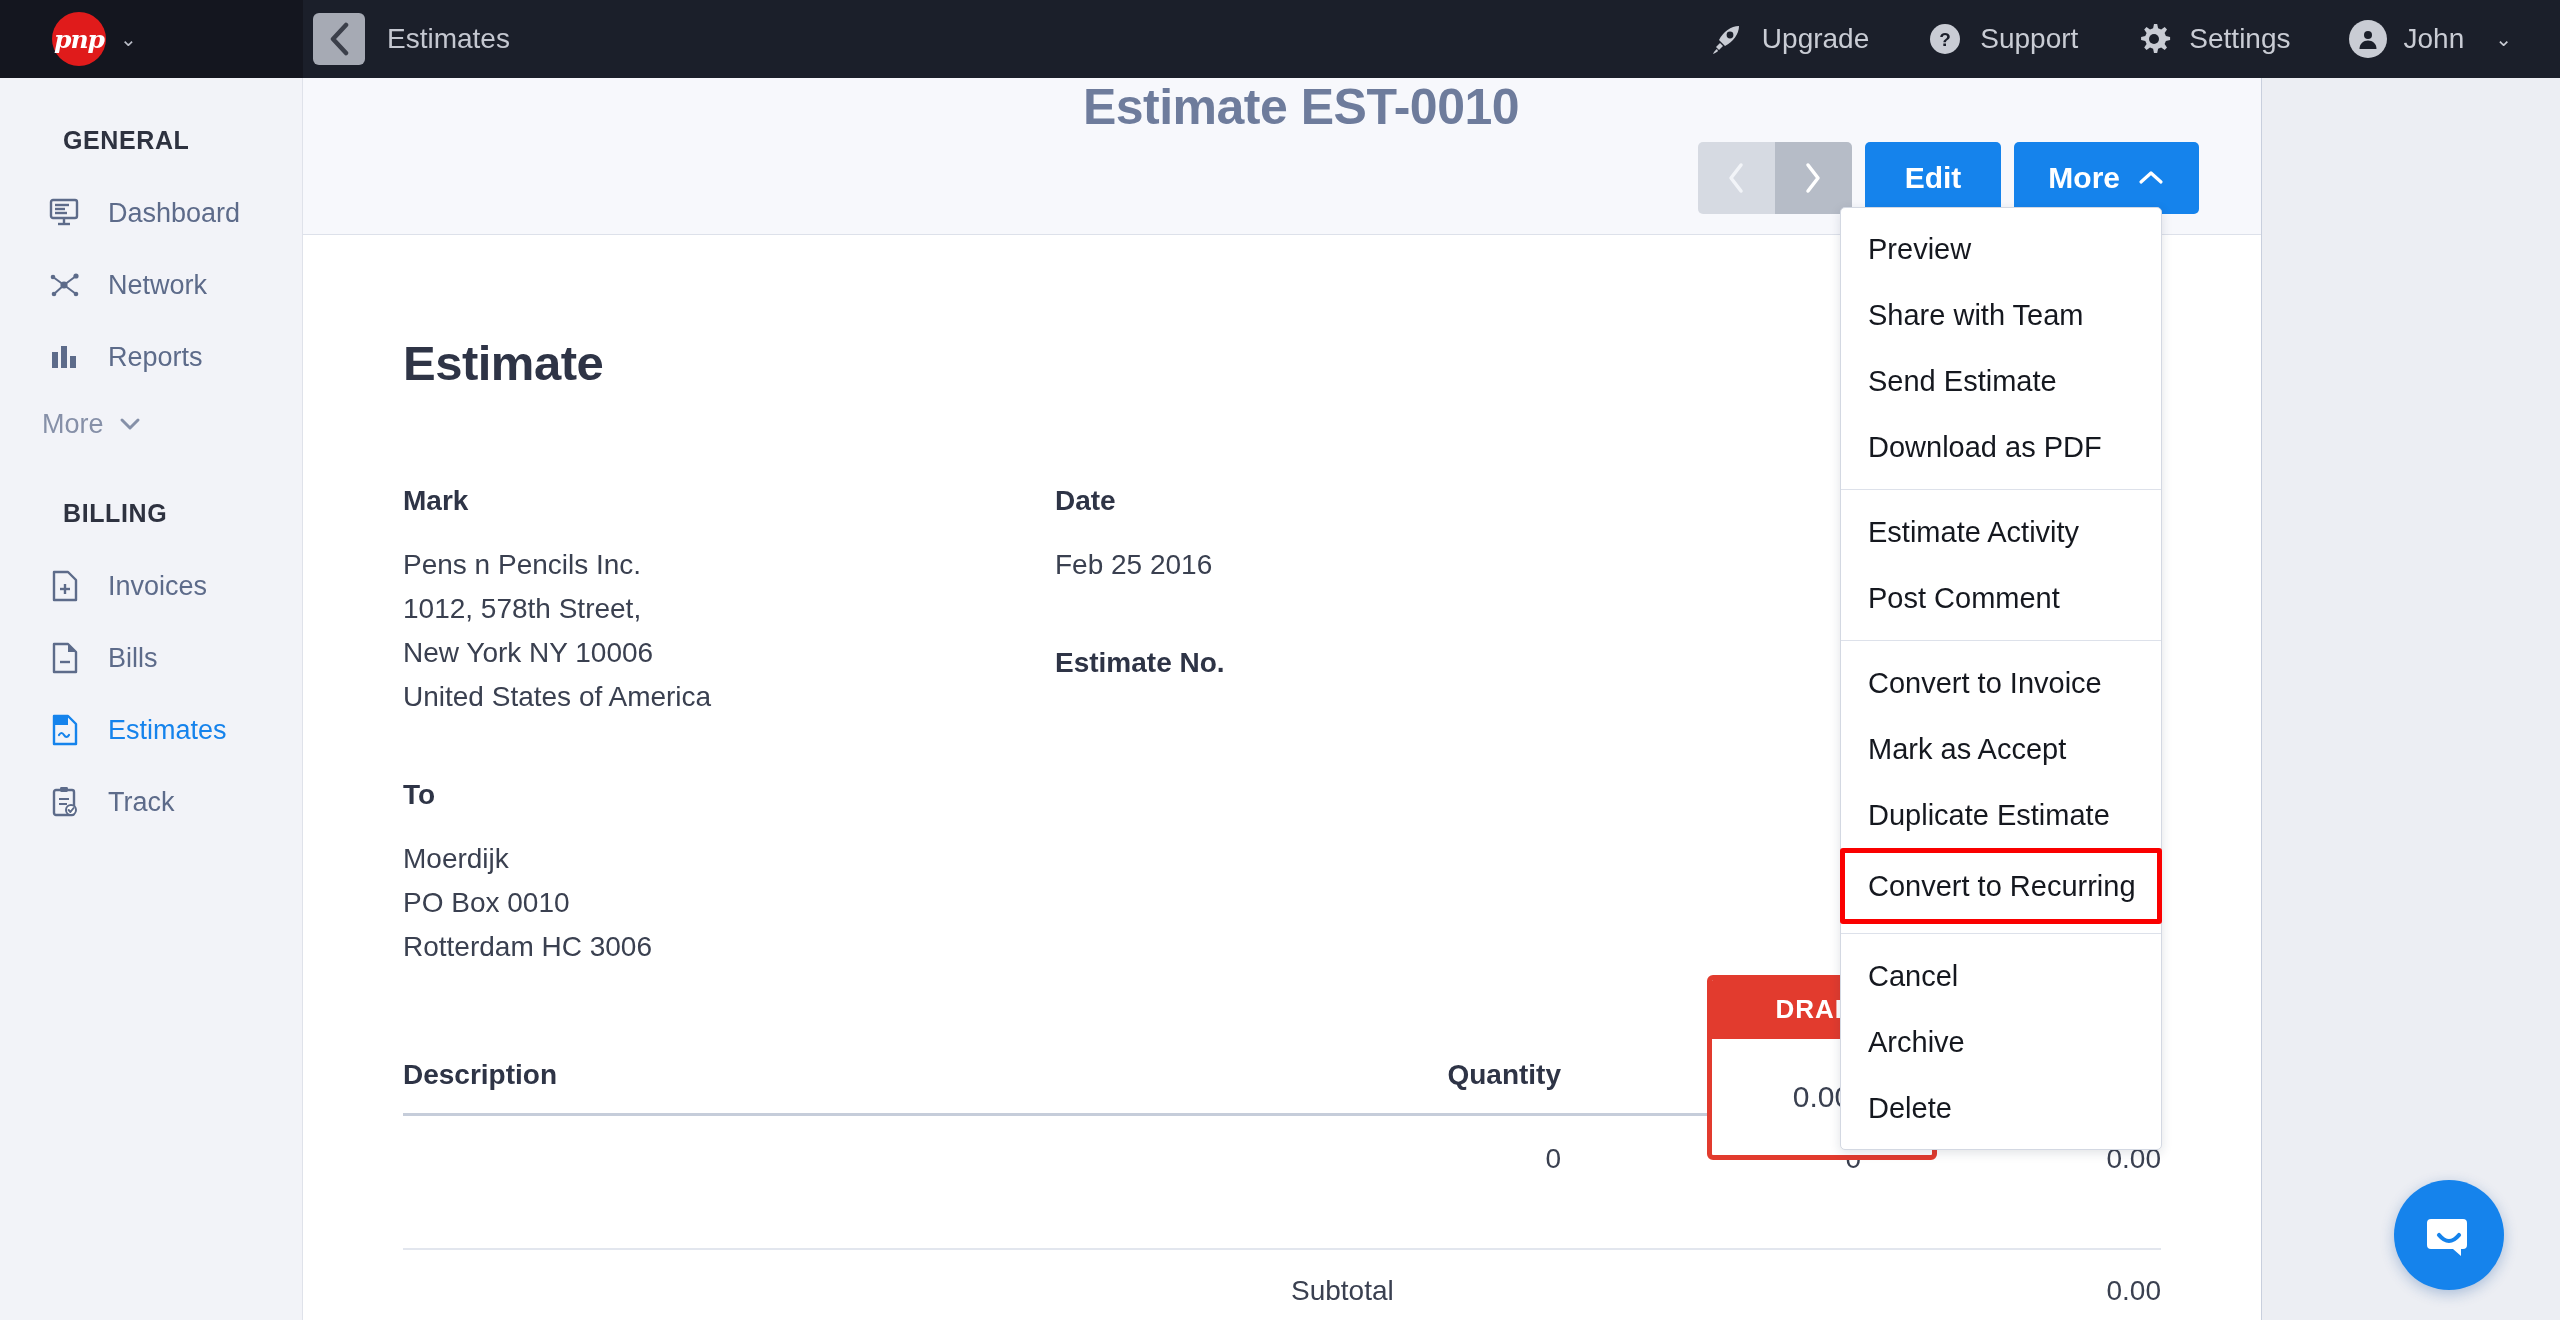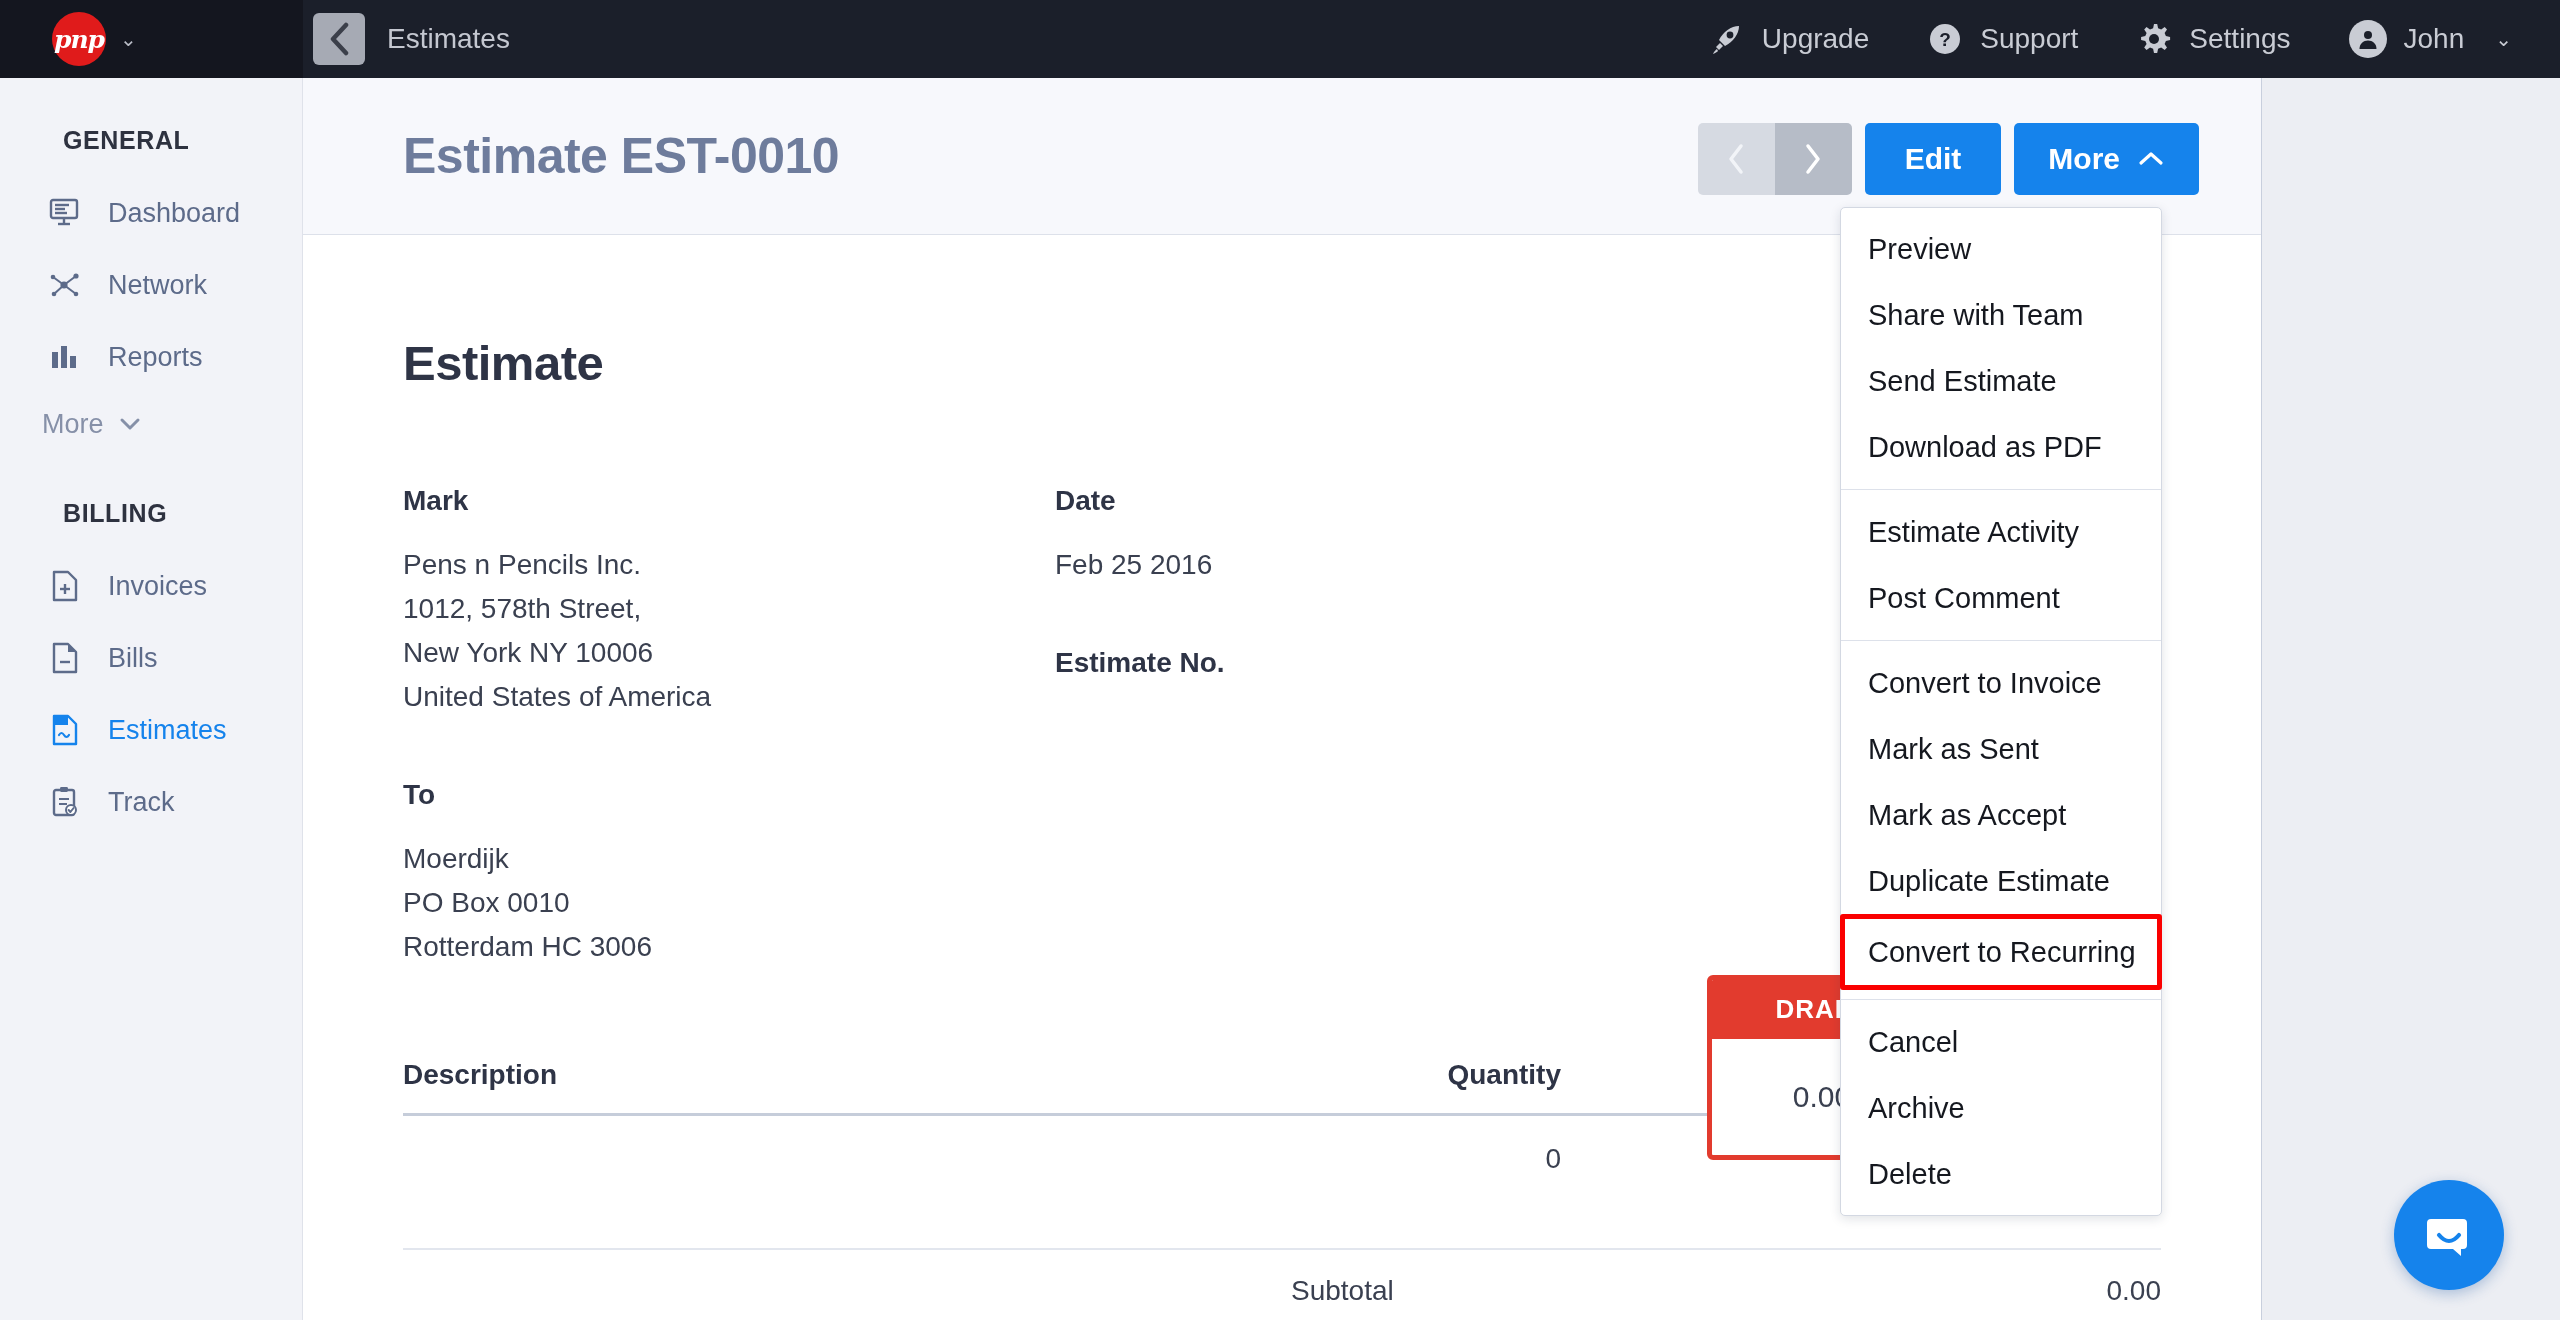--- a/index.html
+++ b/index.html
@@ -90,20 +90,21 @@
     width: 1959px; height: 1242px;
     background: #ffffff;
     border-right: 1px solid #c8cfdd;
   }
   .panel-head {
     height: 157px; background: #f7f8fc;
     border-bottom: 1px solid #dde1ea;
     display: flex; align-items: center;
     padding: 0 62px 0 100px;
     position: relative;
+    flex-direction: column;
   }
   .page-title {
     color: #6e7c9c; font-size: 50px; font-weight: bold;
     letter-spacing: -0.5px;
   }
   .head-actions { margin-left: auto; display: flex; align-items: flex-end; margin-top: 6px; }
   .nav-arrow {
     width: 77px; height: 72px;
     display: flex; align-items: center; justify-content: center;
     cursor: pointer;
@@ -483,21 +484,20 @@
   <div class="mi">Download as PDF</div>
 
   <div class="msep"></div>
 
   <div class="mi">Estimate Activity</div>
   <div class="mi">Post Comment</div>
 
   <div class="msep"></div>
 
   <div class="mi">Convert to Invoice</div>
-  <div class="mi">Mark as Sent</div>
   <div class="mi">Mark as Accept</div>
   <div class="mi">Duplicate Estimate</div>
   <div class="mi mi-highlight">Convert to Recurring</div>
 
   <div class="msep"></div>
 
   <div class="mi">Cancel</div>
   <div class="mi">Archive</div>
   <div class="mi">Delete</div>
 </div>

